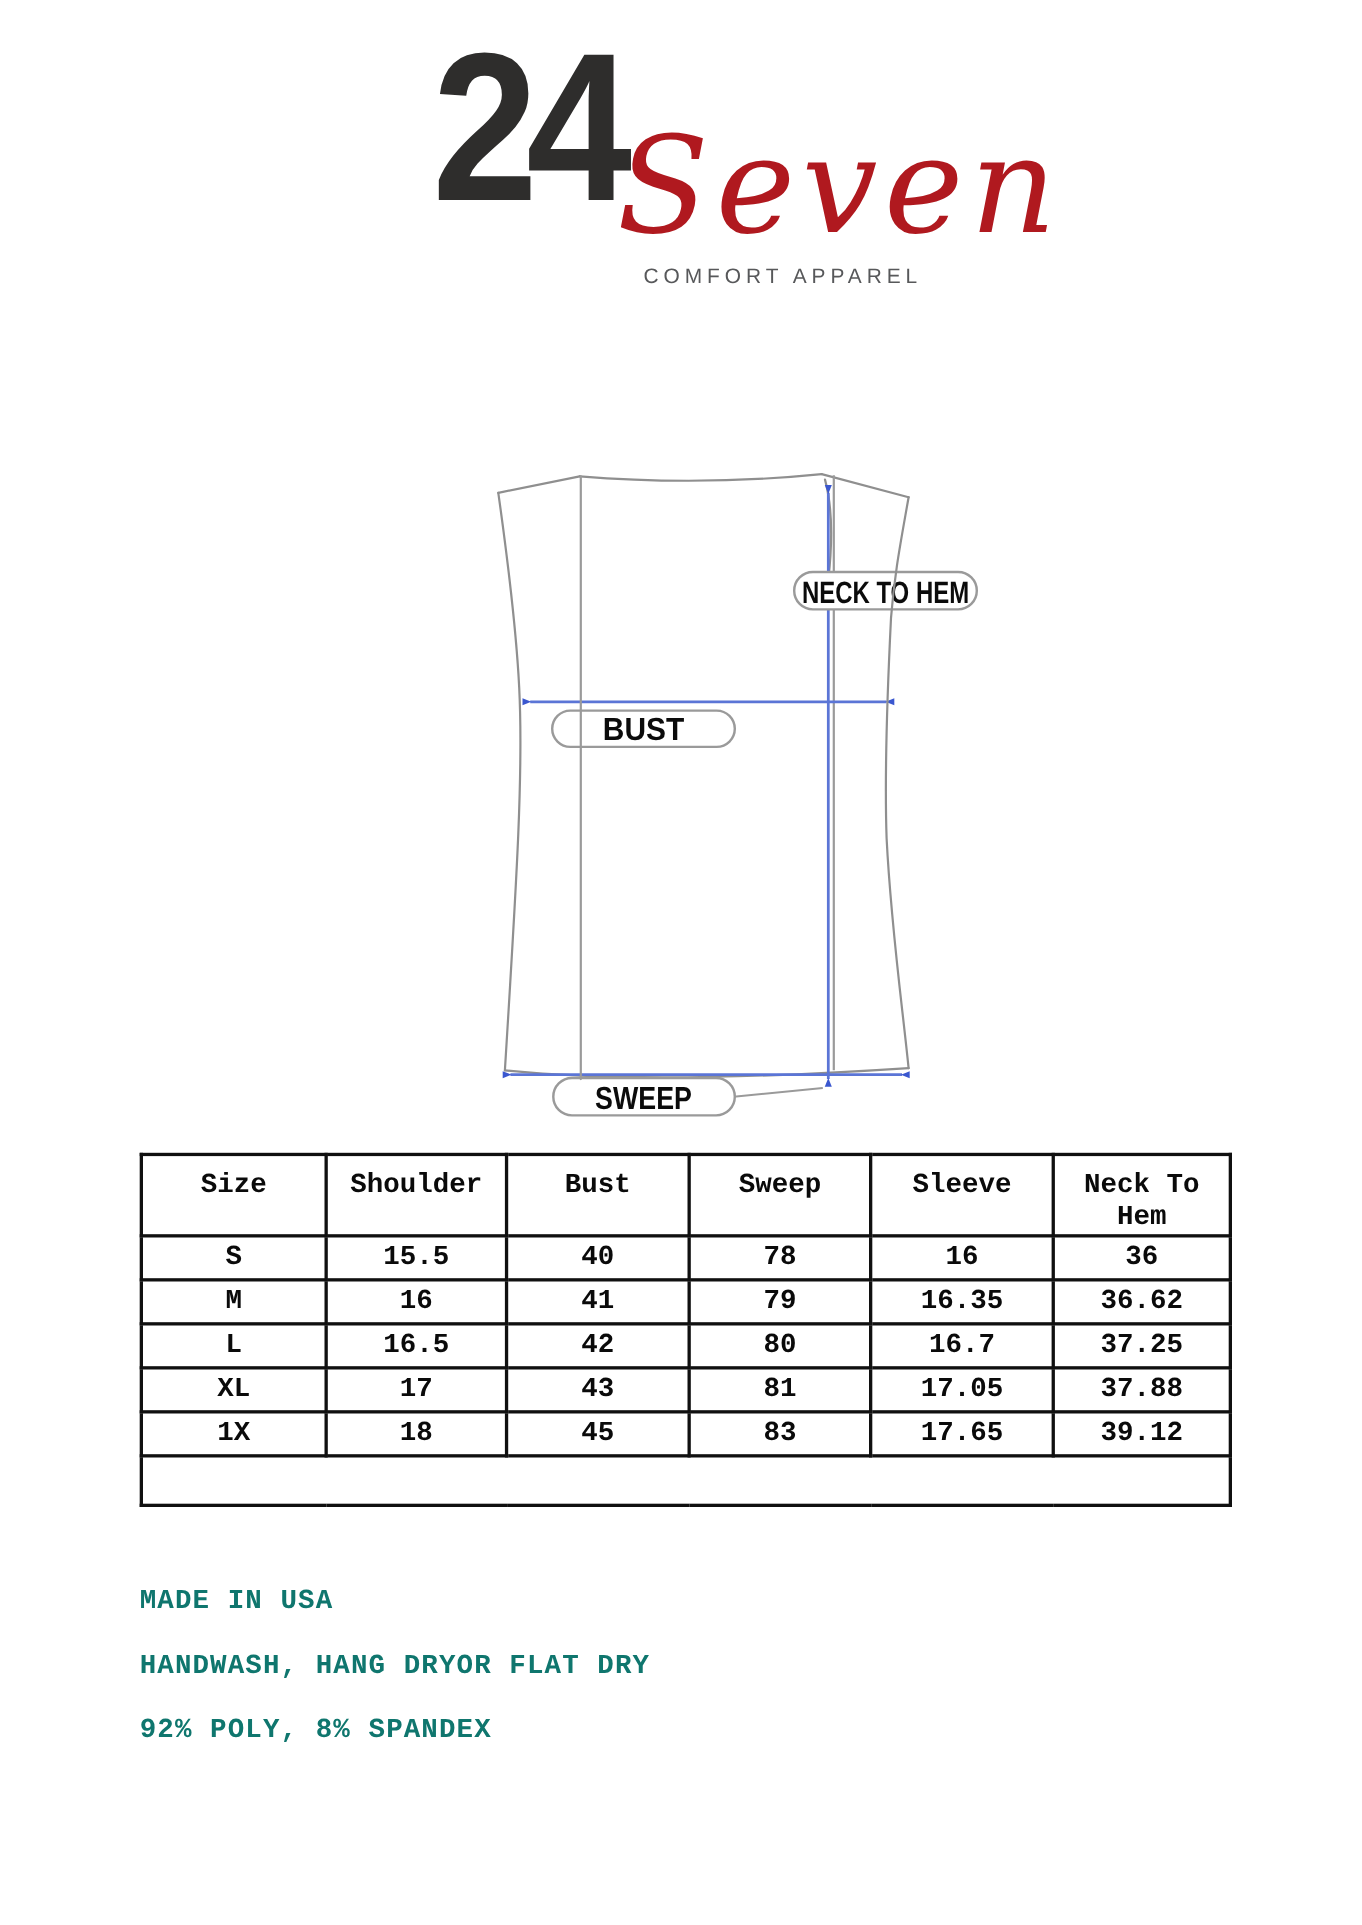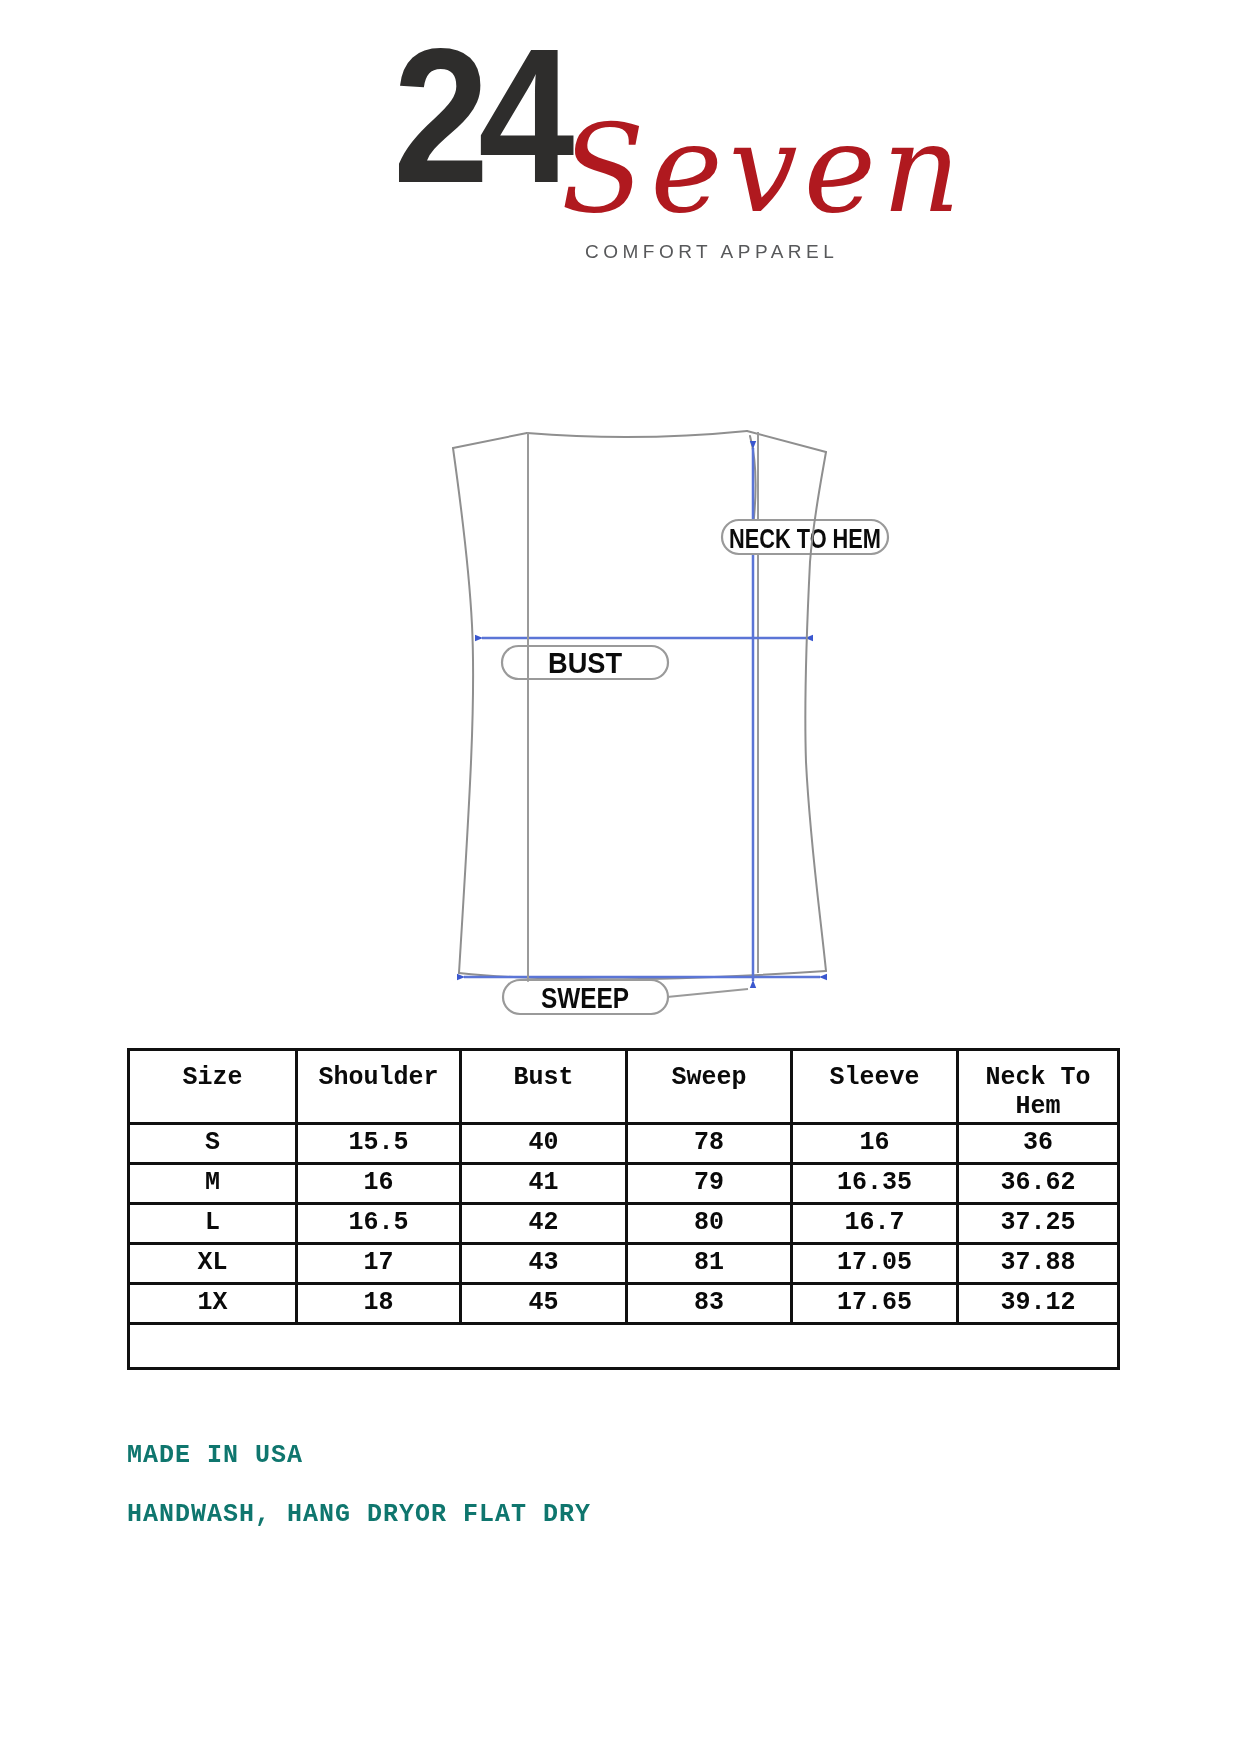--- a/index.html
+++ b/index.html
@@ -175,13 +175,14 @@
     </tr>
     <tr class="empty-row">
       <td colspan="6"></td>
     </tr>
   </tbody>
 </table>
 
 <div class="footer">
   <p>MADE IN USA</p>
   <p>HANDWASH, HANG DRYOR FLAT DRY</p>
+  <p>92% POLY, 8% SPANDEX</p>
 </div>
 
 </body></html>

